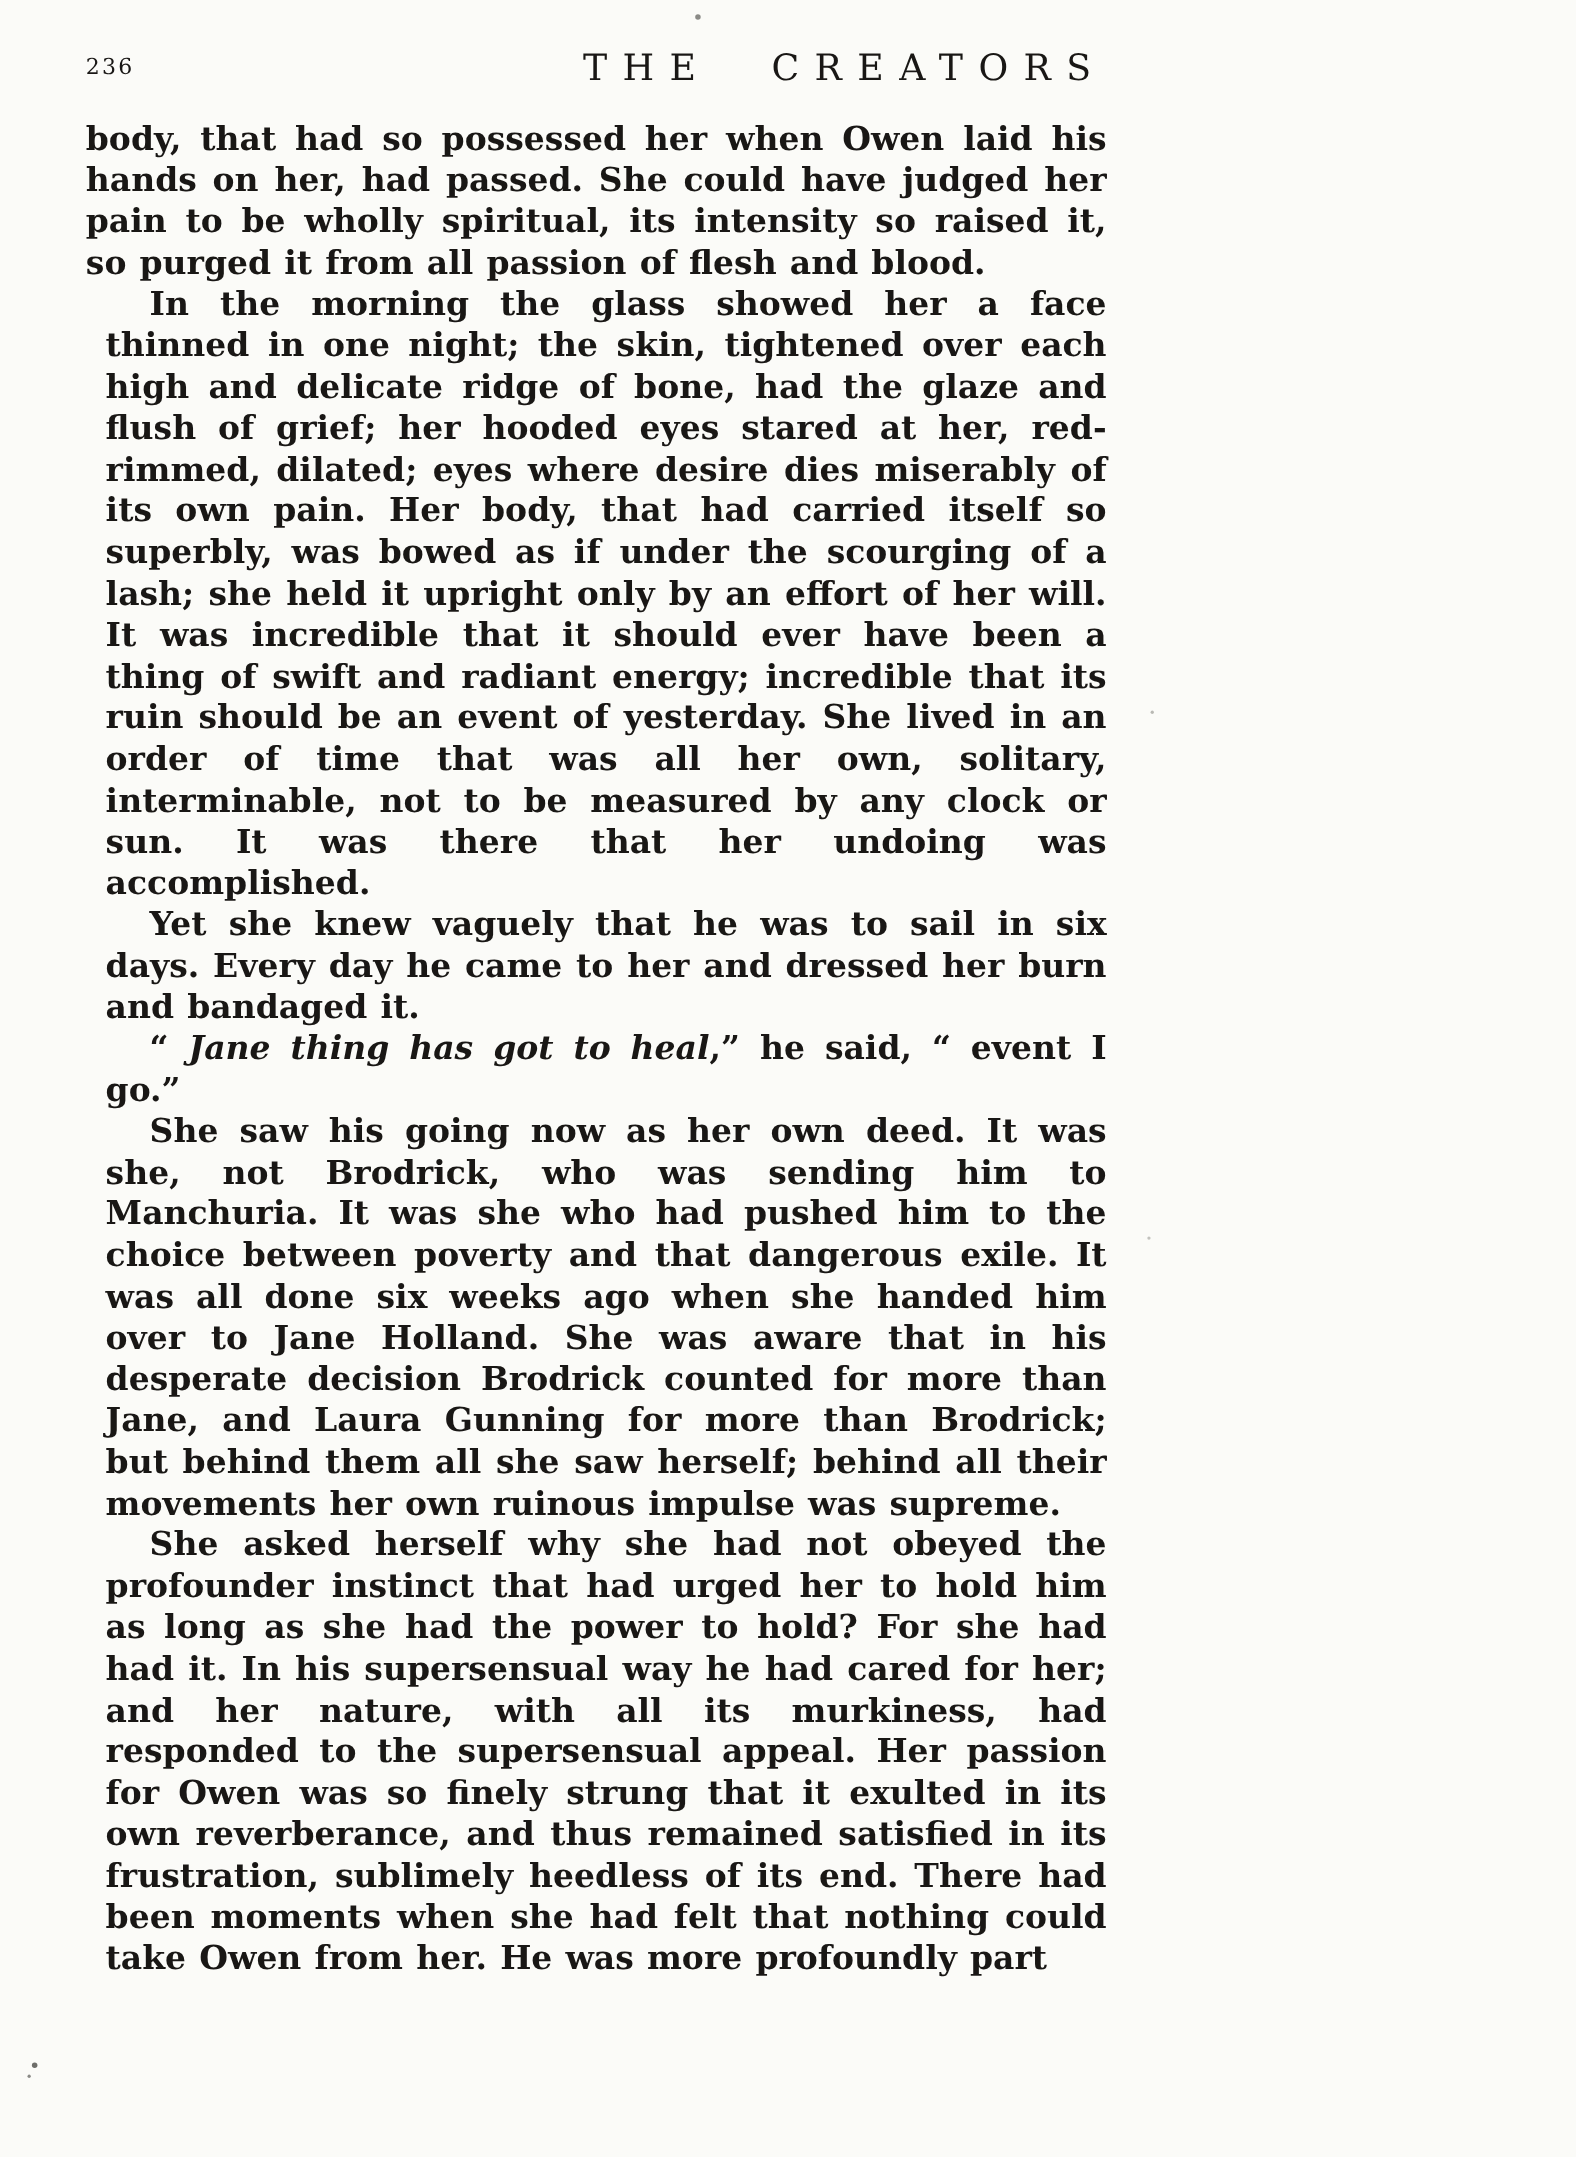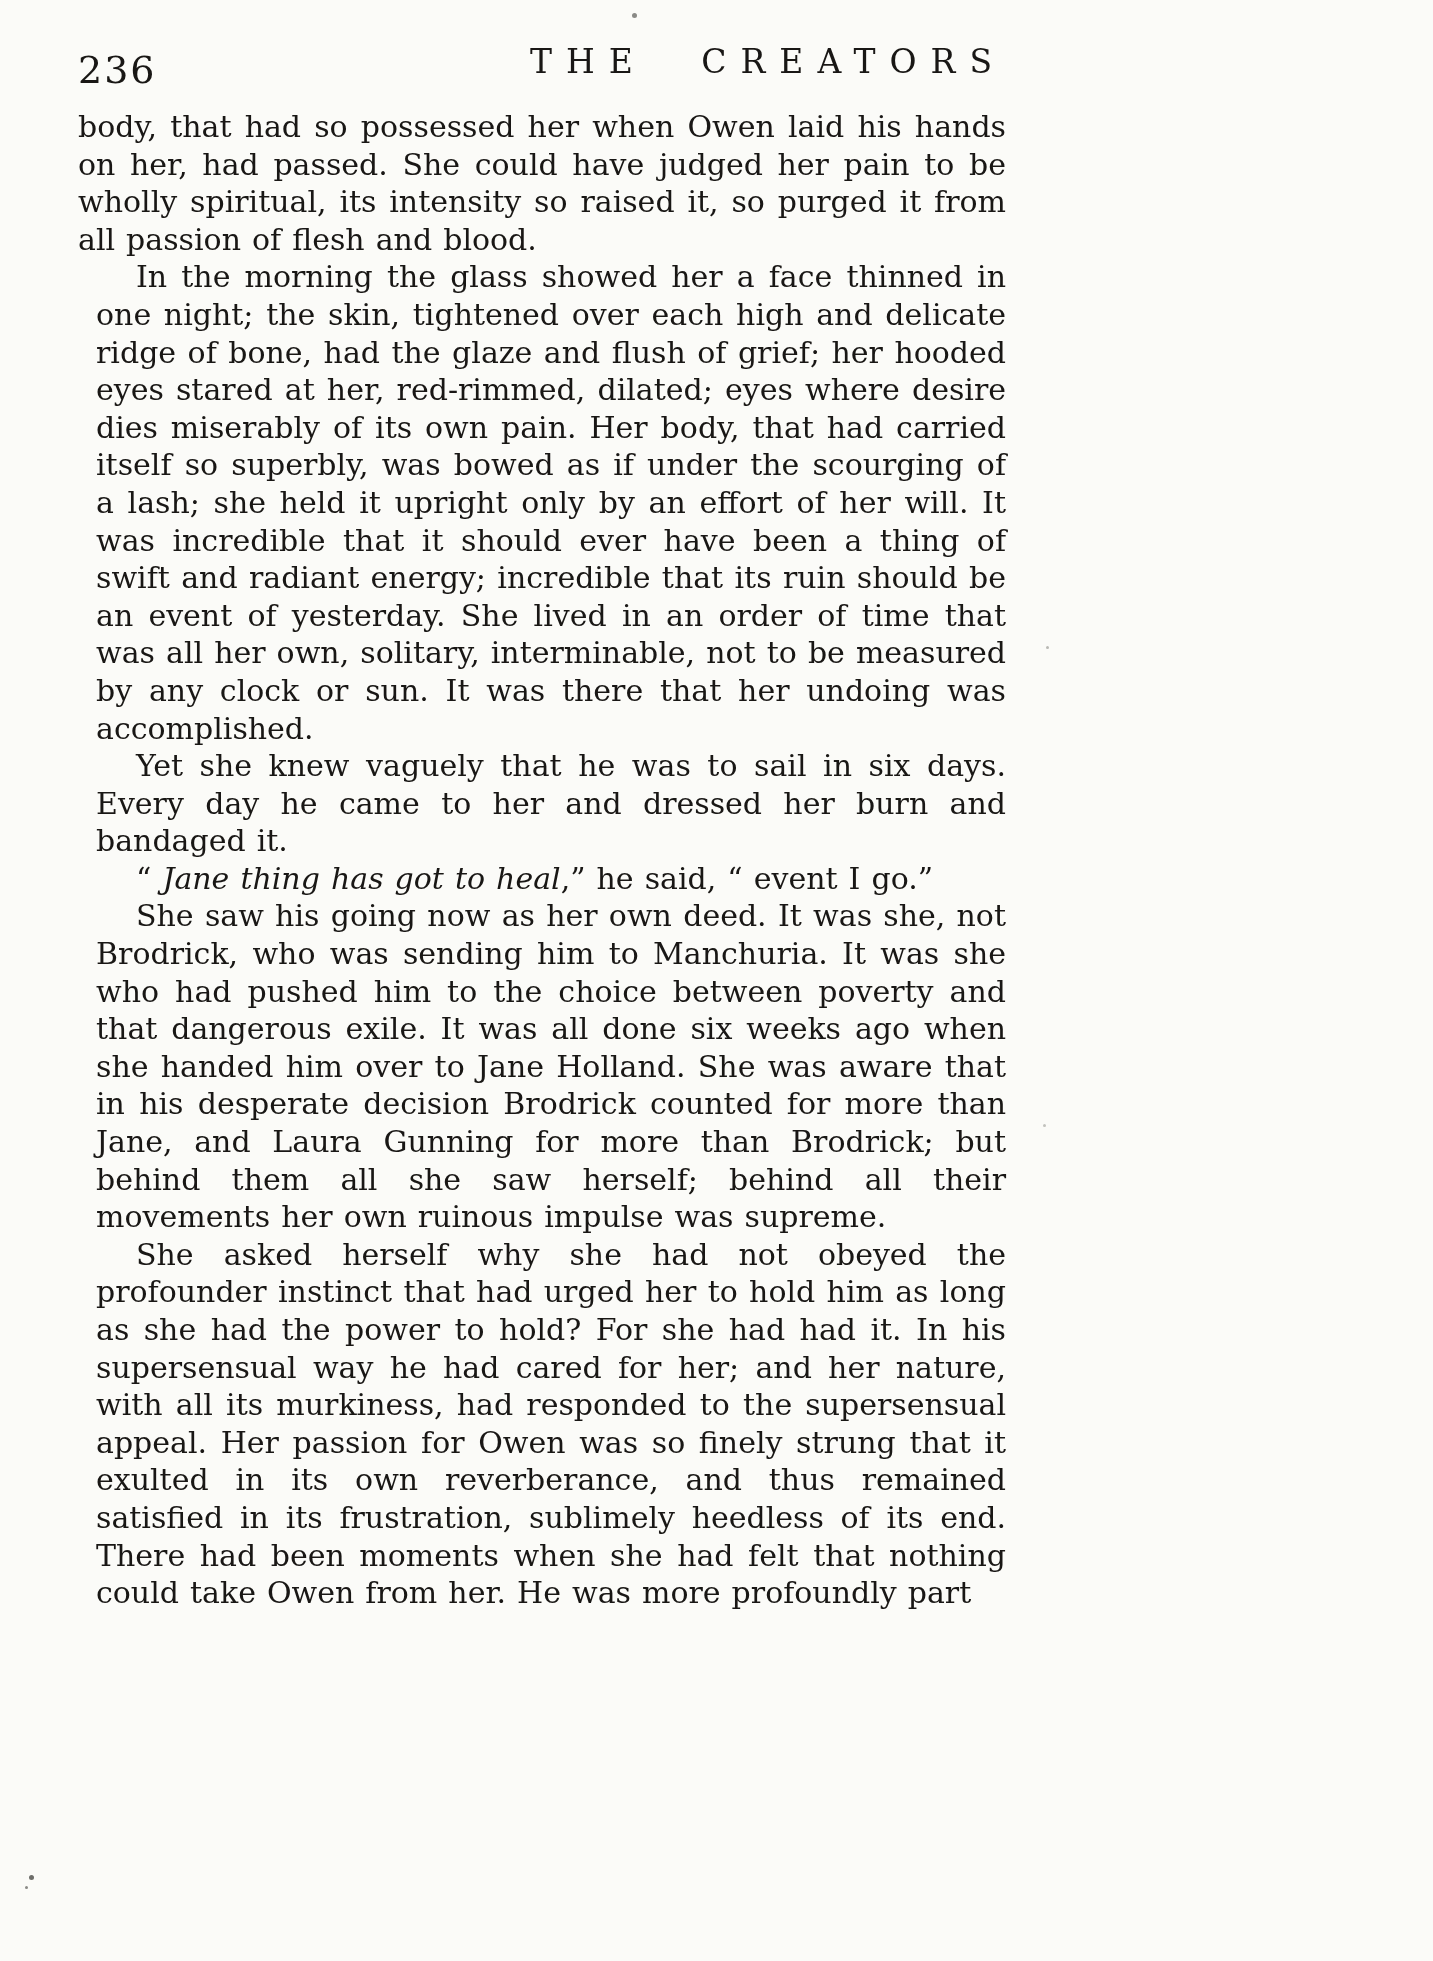--- a/index.html
+++ b/index.html
@@ -23,40 +23,41 @@
   }
   .page-header {
     position: relative;
     height: 46px;
     margin-bottom: 20px;
   }
   .page-number {
     position: absolute;
     left: 0;
     top: 6px;
-    font-size: 38px;
+    font-size: 20px;
     letter-spacing: 2px;
   }
   .running-title {
     position: absolute;
     left: 0;
     right: 0;
     top: 0;
     text-align: right;
     font-size: 33px;
     letter-spacing: 14px;
     word-spacing: 30px;
     white-space: nowrap;
   }
   .page-body p {
     margin: 0;
     font-size: 30px;
     line-height: 37.6px;
     text-align: justify;
     word-spacing: 1.5px;
+    font-weight: bold;
   }
   .page-body p.indent {
     text-indent: 40px;
     margin-left: 18px;
   }
   .seg-italic {
     font-style: italic;
   }
   
   .speck {

